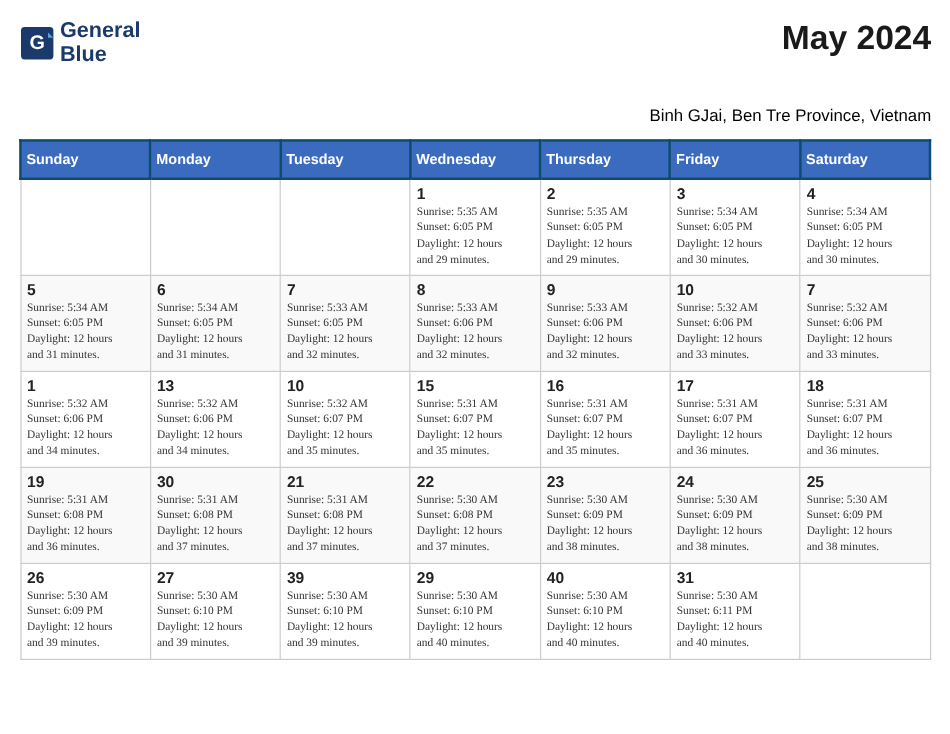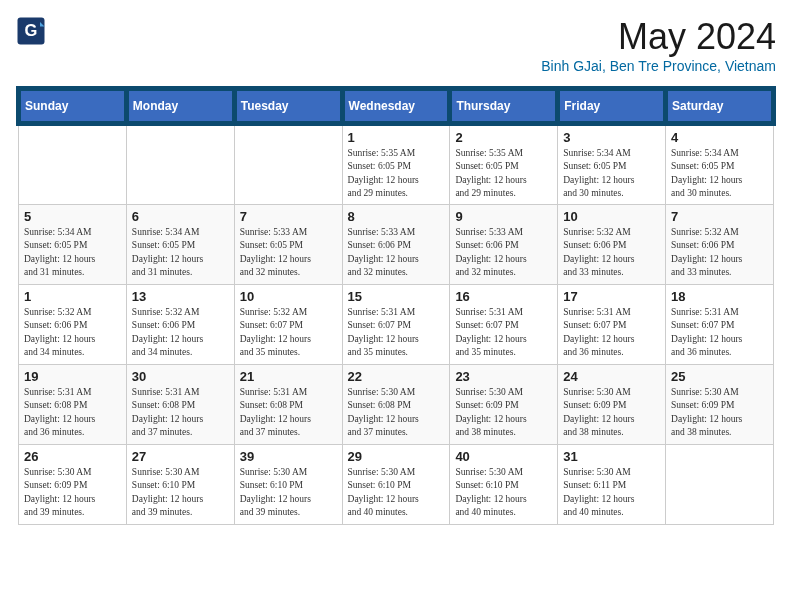--- a/index.html
+++ b/index.html
@@ -28,41 +28,42 @@
       line-height: 1.1;
     }
     .logo-icon {
       width: 30px;
       height: 30px;
     }
     .title-block {
       text-align: right;
     }
     .month-year {
-      font-size: 36px;
-      font-weight: normal;
+      font-size: 28px;
+      font-weight: bold;
       color: #1a1a1a;
     }
     .location {
       font-size: 14px;
-      color: #0369a1;
+      color: #000000;
+      margin-top: 40px;
     }
     table {
       width: 100%;
       border-collapse: collapse;
       table-layout: fixed;
     }
     thead tr th {
       background-color: #3a6bbf;
       color: #fff;
       font-size: 12px;
       font-weight: bold;
       padding: 8px 4px;
       text-align: left;
-      border: 5px solid #0c4a6e;
+      border: 2px solid #0c4a6e;
     }
     tbody tr td {
       border: 1px solid #ccc;
       vertical-align: top;
       padding: 4px 5px;
       font-size: 10px;
       color: #222;
       height: 80px;
       background: #fff;
     }
@@ -85,20 +86,24 @@
 </head>
 <body>
 
 <div class="header">
   <div class="logo">
     <svg class="logo-icon" viewBox="0 0 40 40" xmlns="http://www.w3.org/2000/svg">
       <rect x="2" y="2" width="36" height="36" rx="4" fill="#1a3a6b"></rect>
       <text x="20" y="26" text-anchor="middle" fill="white" font-size="22" font-family="Arial" font-weight="bold">G</text>
       <polygon points="32,8 38,14 32,14" fill="#4fa3e0"></polygon>
     </svg>
+    <div class="logo-text">
+      <div>General</div>
+      <div>Blue</div>
+    </div>
   </div>
   <div class="title-block">
     <div class="month-year">May 2024</div>
     <div class="location">Binh GJai, Ben Tre Province, Vietnam</div>
   </div>
 </div>
 
 <table>
   <thead>
     <tr>

